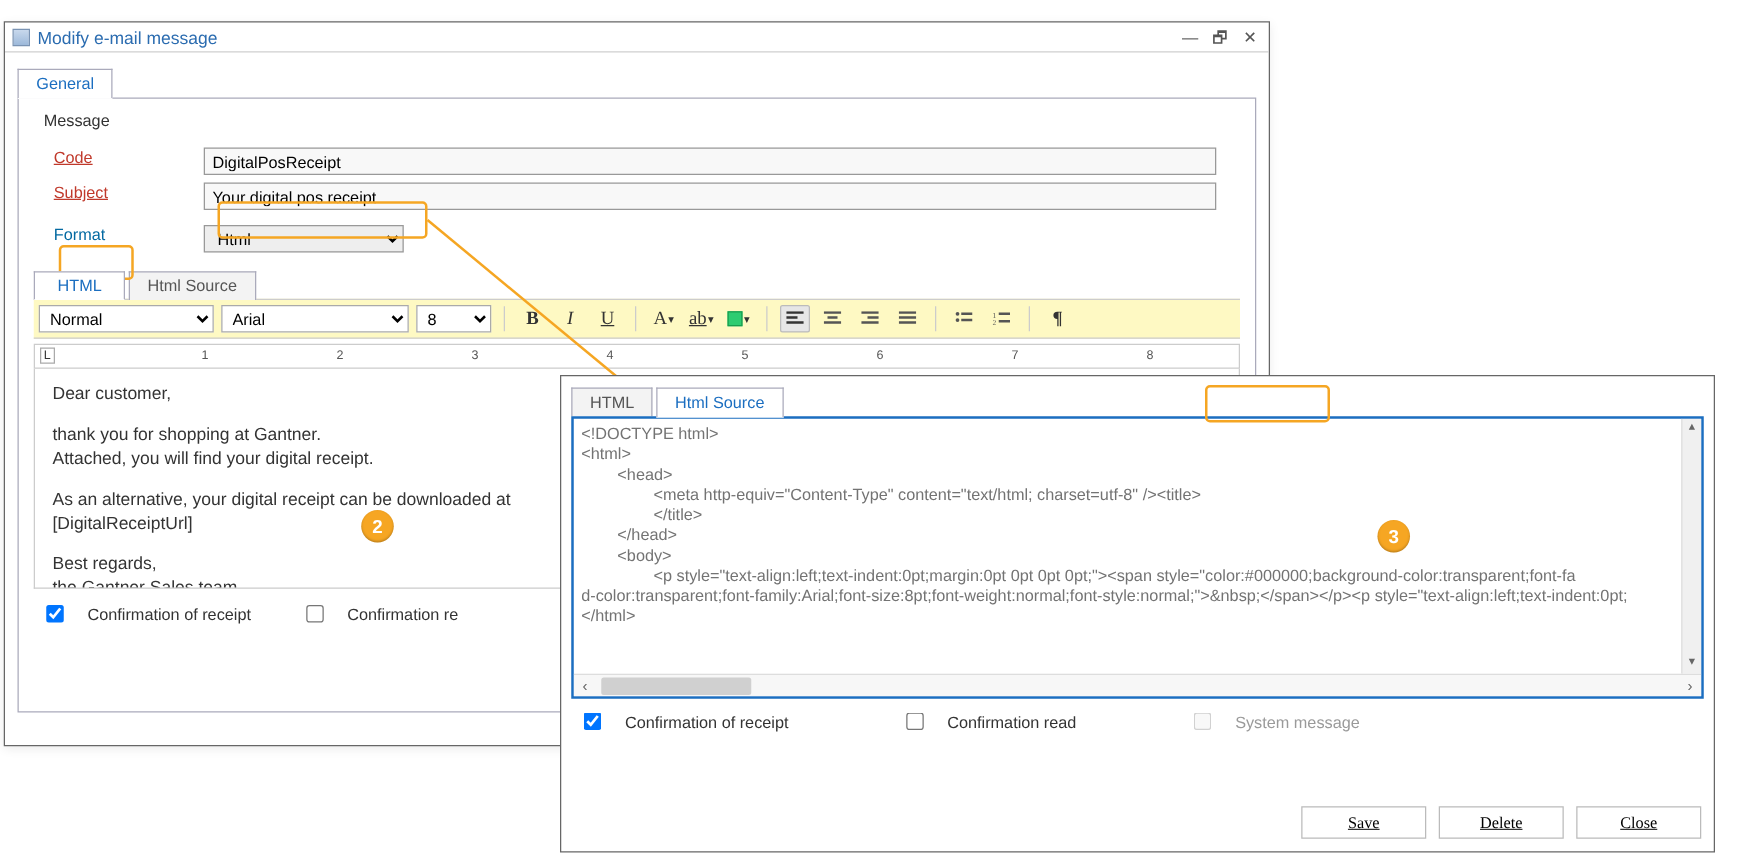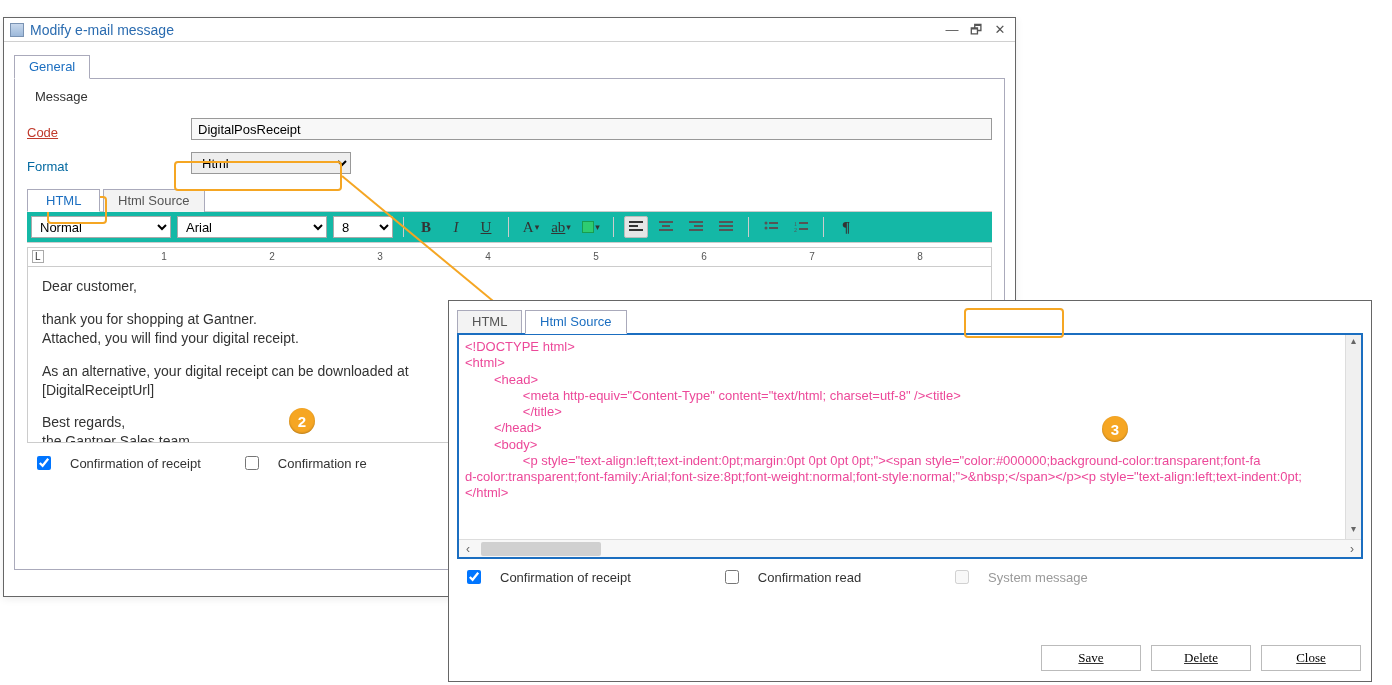--- a/index.html
+++ b/index.html
@@ -43,40 +43,40 @@
     position:relative; top:1px;
   }
   .tab.active { background:#fff; color:#1b6ec0; border-bottom:1px solid #fff; z-index:2; }
   .tab-panel {
     border:1px solid #aab; padding:10px 12px; background:#fff;
   }
   .legend {
     margin: -18px 0 8px 4px; background:#fff; display:inline-block;
     padding:0 4px; font-size:13px;
   }
-  .field-row { display:flex; align-items:flex-end; margin:6px 0;gap:44px; }
+  .field-row { display:flex; align-items:flex-start; margin:6px 16px; }
   .lbl {
     width: 120px; color:#c0392b; text-decoration: underline; cursor:default;
   }
   .lbl.plain { color:#0369a1; text-decoration:none; }
   input.text, select.sel {
     height:22px; border:1px solid #999; padding:0 6px; font:13px Arial;
     background:#f8f8f8;
   }
   input.text.wide { flex:1; max-width:810px; }
   select.sel { width:160px; background:#eee; }
   .hl-box {
     position:absolute; border:2px solid #f5a623; border-radius:4px;
     pointer-events:none;
   }
   .inner-tabs { margin-top:14px; position:relative; }
   .editor-tb {
     display:flex; align-items:center; gap:6px; padding:4px 4px;
     border-top:1px solid #ccc; border-bottom:1px solid #ccc;
-    background:#14b8a6; margin-top:-1px;
+    background:#fef9c3; margin-top:-1px;
   }
   .tb-sel { height:22px; border:1px solid #aaa; background:#fff; font:13px Arial; padding:0 4px; }
   .tb-sel.style { width:140px; }
   .tb-sel.font  { width:150px; }
   .tb-sel.size  { width:60px; }
   .tb-sep { width:1px; height:20px; background:#ccc; margin:0 4px; }
   .tb-btn {
     width:24px; height:22px; border:1px solid transparent;
     display:flex; align-items:center; justify-content:center;
     font-family:"Times New Roman",serif; font-size:15px;
@@ -142,21 +142,21 @@
   .srcbox .scroll-h .la { left:0; } .srcbox .scroll-h .ra { right:0; }
   .btnbar {
     position:absolute; right:10px; bottom:10px; display:flex; gap:10px;text-decoration:underline;
   }
   .btn {
     width:100px; height:26px; border:1px solid #bbb; background:#fff;
     font:13px "Segoe UI"; cursor:default;
   }
   .ruler-ticks { position:absolute; left:28px; right:4px; top:0; bottom:0; }
   .rt-num { position:absolute; top:3px; font-size:10px; color:#555; transform:translateX(-50%); }
-  pre.src { margin:0; white-space:pre; font:13px Arial; color:#ec4899; line-height:1.25; }
+  pre.src { margin:0; white-space:pre; font:13px Arial; color:#737373; line-height:1.25; }
 </style>
 </head>
 <body>
 
 <div class="window win-main">
   <div class="titlebar">
     <span class="title-icon"></span>
     <span>Modify e-mail message</span>
     <span class="spacer"></span>
     <span class="winbtn">—</span>
@@ -167,20 +167,24 @@
   <div class="content-pad">
     <div class="tabset">
       <span class="tab active">General</span>
     </div>
     <div class="tab-panel" style="height:492px; position:relative;">
       <span class="legend">Message</span>
 
       <div class="field-row">
         <span class="lbl">Code</span>
         <input class="text wide" value="DigitalPosReceipt" style="">
+      </div>
+      <div class="field-row">
+        <span class="lbl">Subject</span>
+        <input class="text wide" value="Your digital pos receipt" style="">
       </div>
       <div class="field-row" style="margin-top:12px;">
         <span class="lbl plain">Format</span>
         <select class="sel">
           <option>Html</option>
         </select>
       </div>
 
       
       <div class="inner-tabs">

